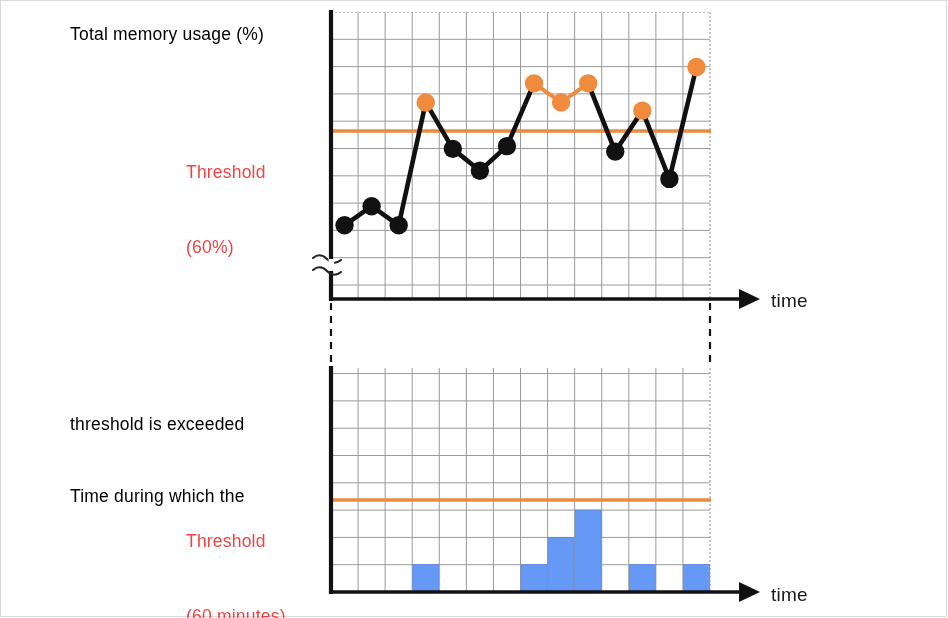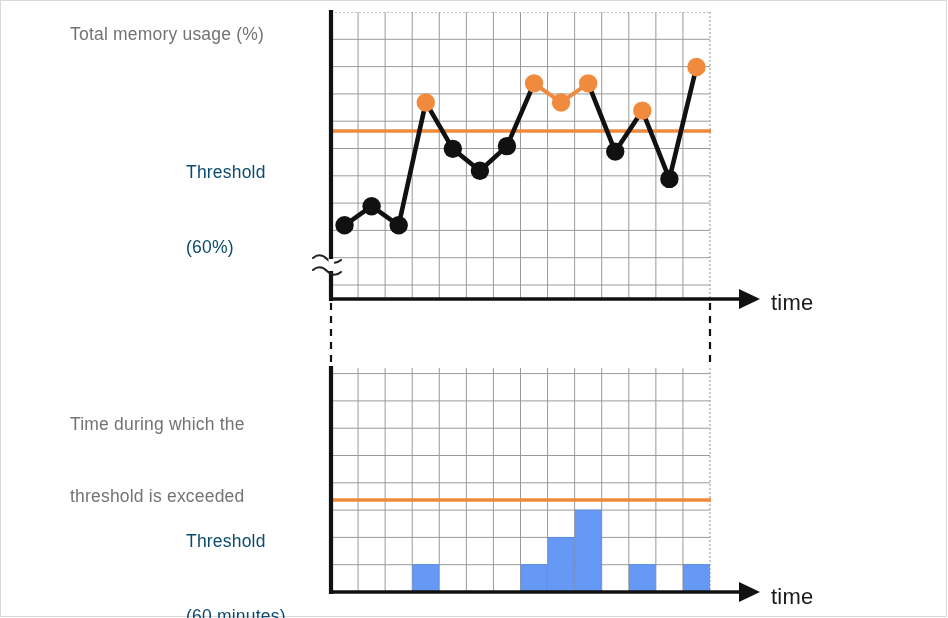--- a/index.html
+++ b/index.html
@@ -27,55 +27,55 @@
     width: 947px;
     height: 617px;
     border: 1px solid #d9d9d9;
     box-sizing: border-box;
     pointer-events: none;
   }
 
   
   .axis-label {
     position: absolute;
-    color: #737373;
+    color: #000000;
     font-size: 17.5px;
     line-height: 24px;
     letter-spacing: 0.2px;
     white-space: pre;
   }
   .label-top {
     left: 70px;
     top: 22px;
   }
   .label-bottom {
     left: 70px;
     top: 364px;
   }
   .threshold-label {
     position: absolute;
-    color: #0c4a6e;
+    color: #ef4444;
     font-size: 17.5px;
     line-height: 25px;
     letter-spacing: 0.2px;
     text-align: left;
     white-space: pre;
   }
   .threshold-label-top {
     left: 186px;
     top: 110px;
   }
   .threshold-label-bottom {
     left: 186px;
     top: 479px;
   }
   .time-label {
     position: absolute;
     color: #1a1a1a;
-    font-size: 22px;
+    font-size: 19px;
     letter-spacing: 0.2px;
   }
   .time-label-top { left: 771px; top: 290px; }
   .time-label-bottom { left: 771px; top: 584px; }
 
   
   .chart {
     position: absolute;
   }
   #chart-top {
@@ -109,22 +109,22 @@
   <div class="axis-label label-top">Total memory usage (%)</div>
 
   <div class="threshold-label threshold-label-top">
     <div>Threshold</div>
     <div>(60%)</div>
   </div>
 
   <div class="time-label time-label-top">time</div>
 
   <div class="axis-label label-bottom">
+    <div>threshold is exceeded</div>
     <div>Time during which the</div>
-    <div>threshold is exceeded</div>
   </div>
 
   <div class="threshold-label threshold-label-bottom">
     <div>Threshold</div>
     <div>(60 minutes)</div>
   </div>
 
   <div class="time-label time-label-bottom">time</div>
 
   <div class="chart" id="chart-top">

